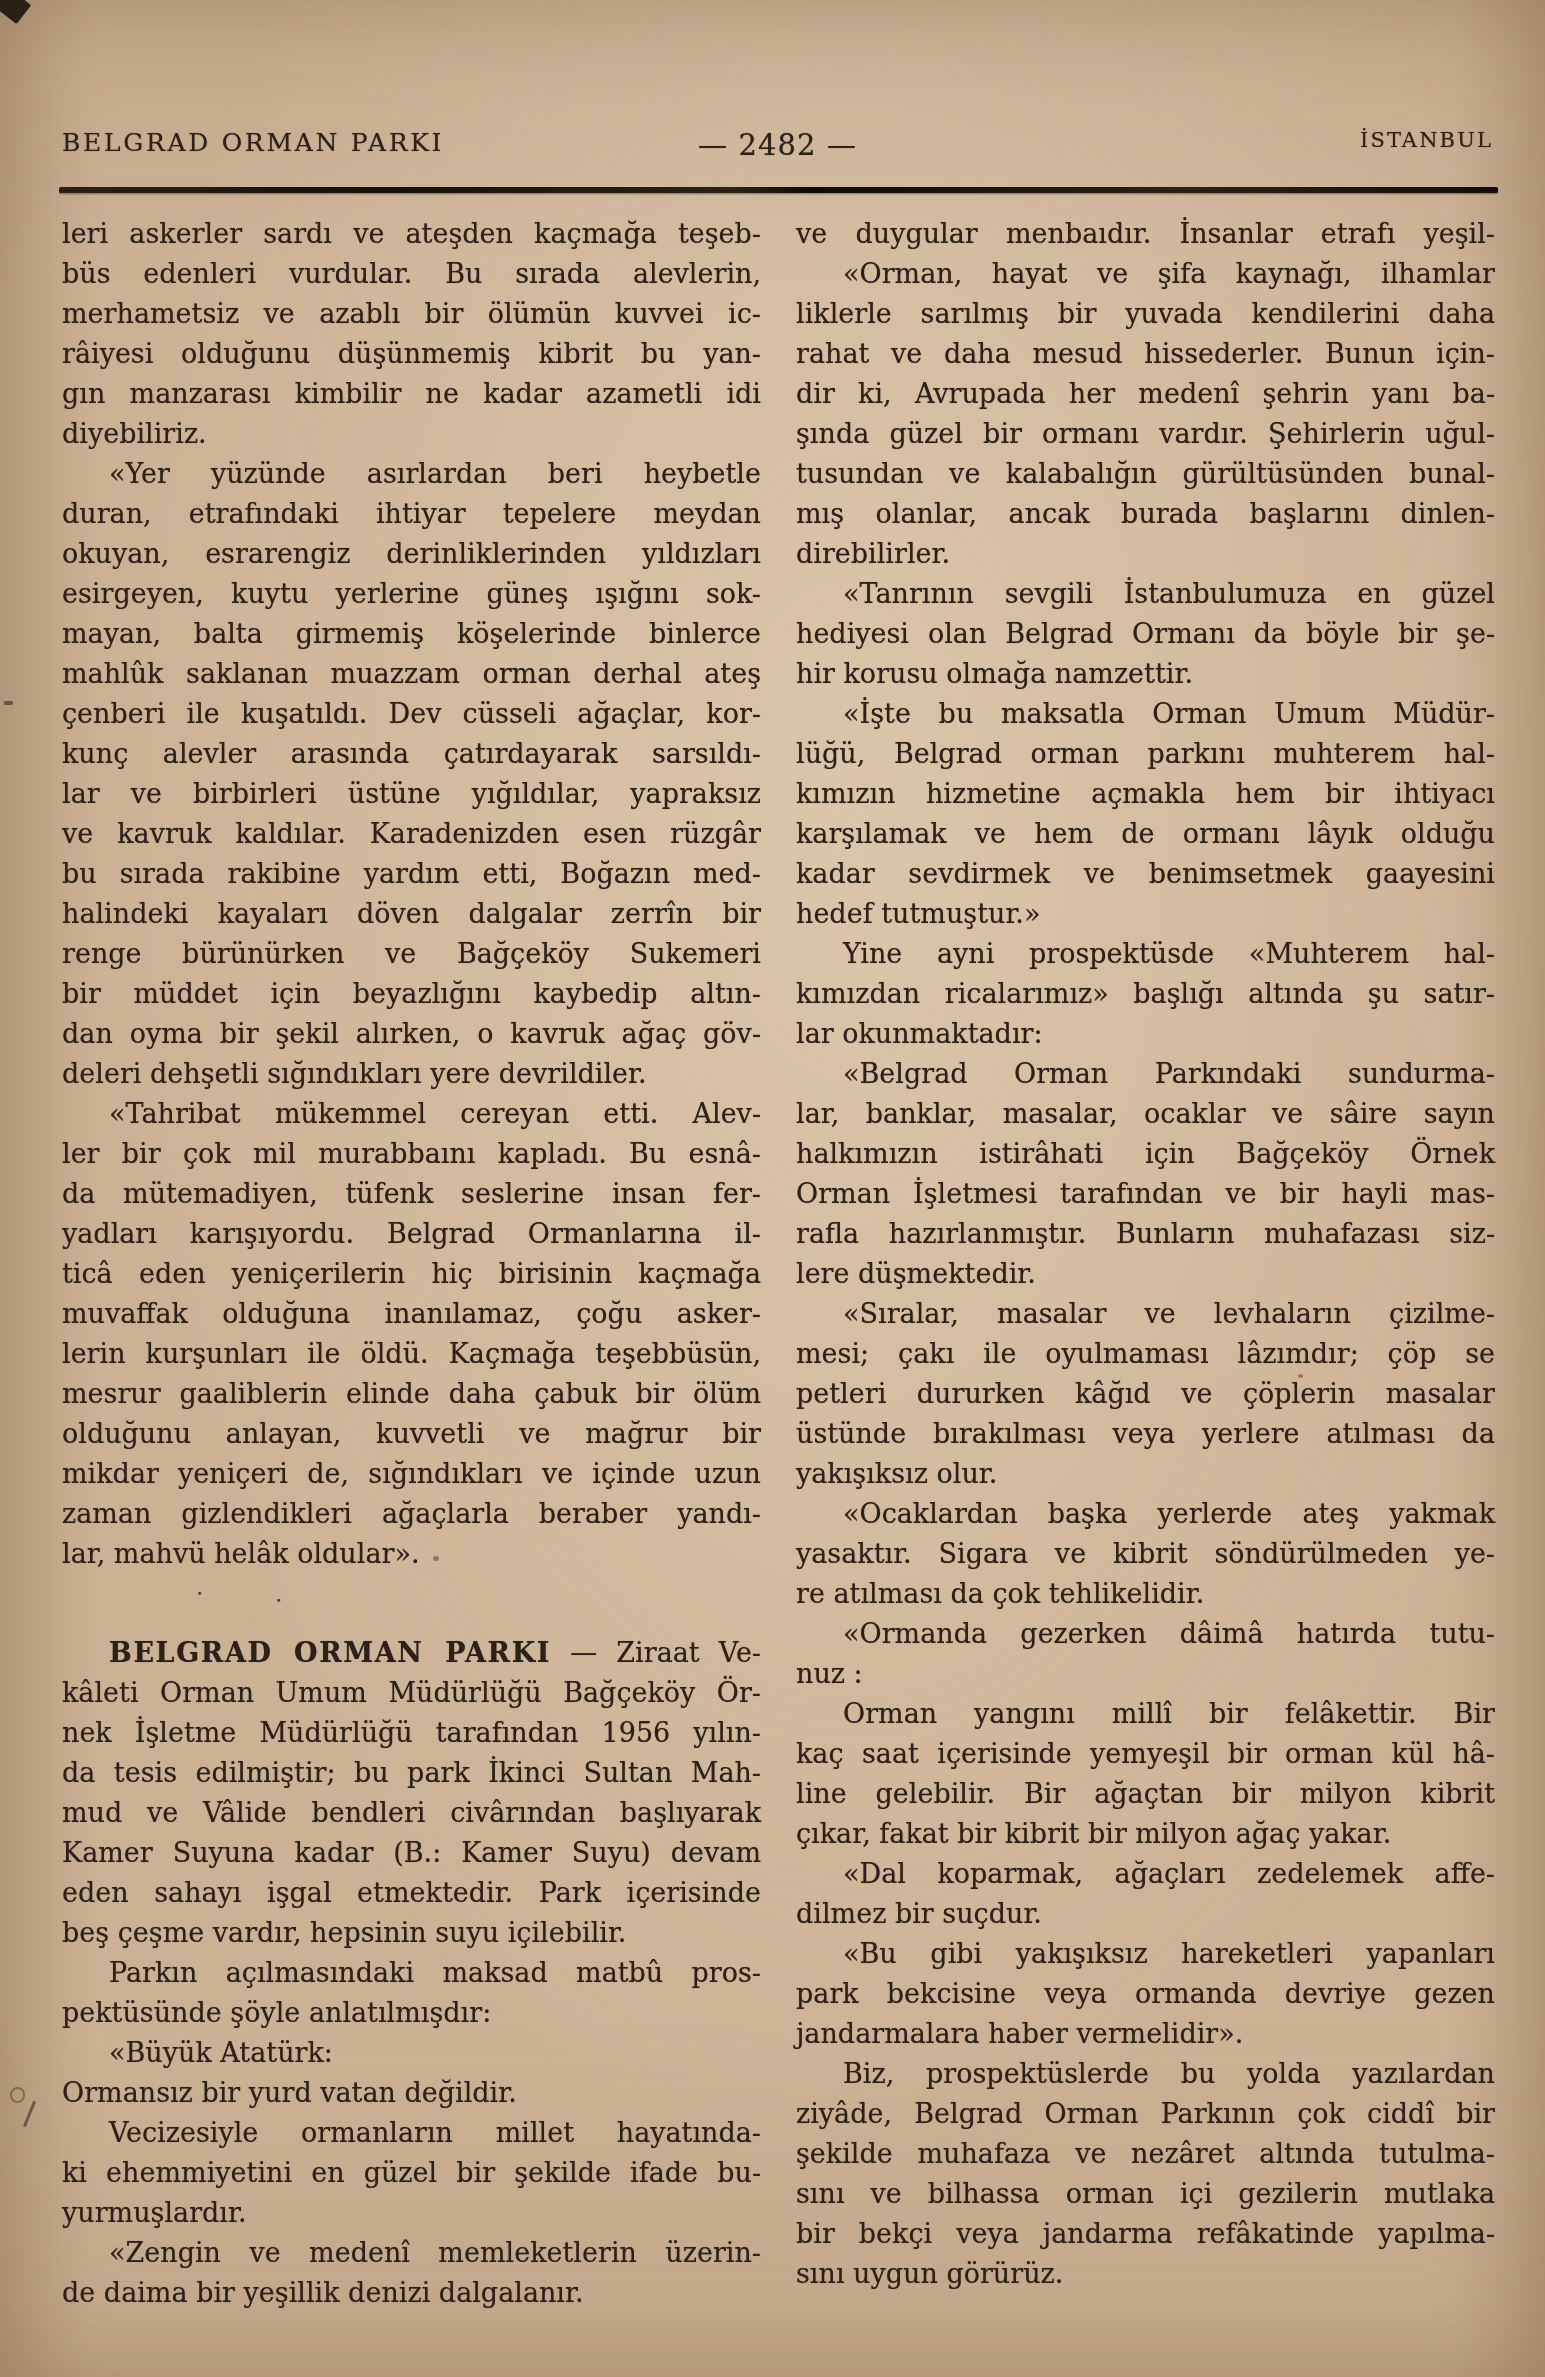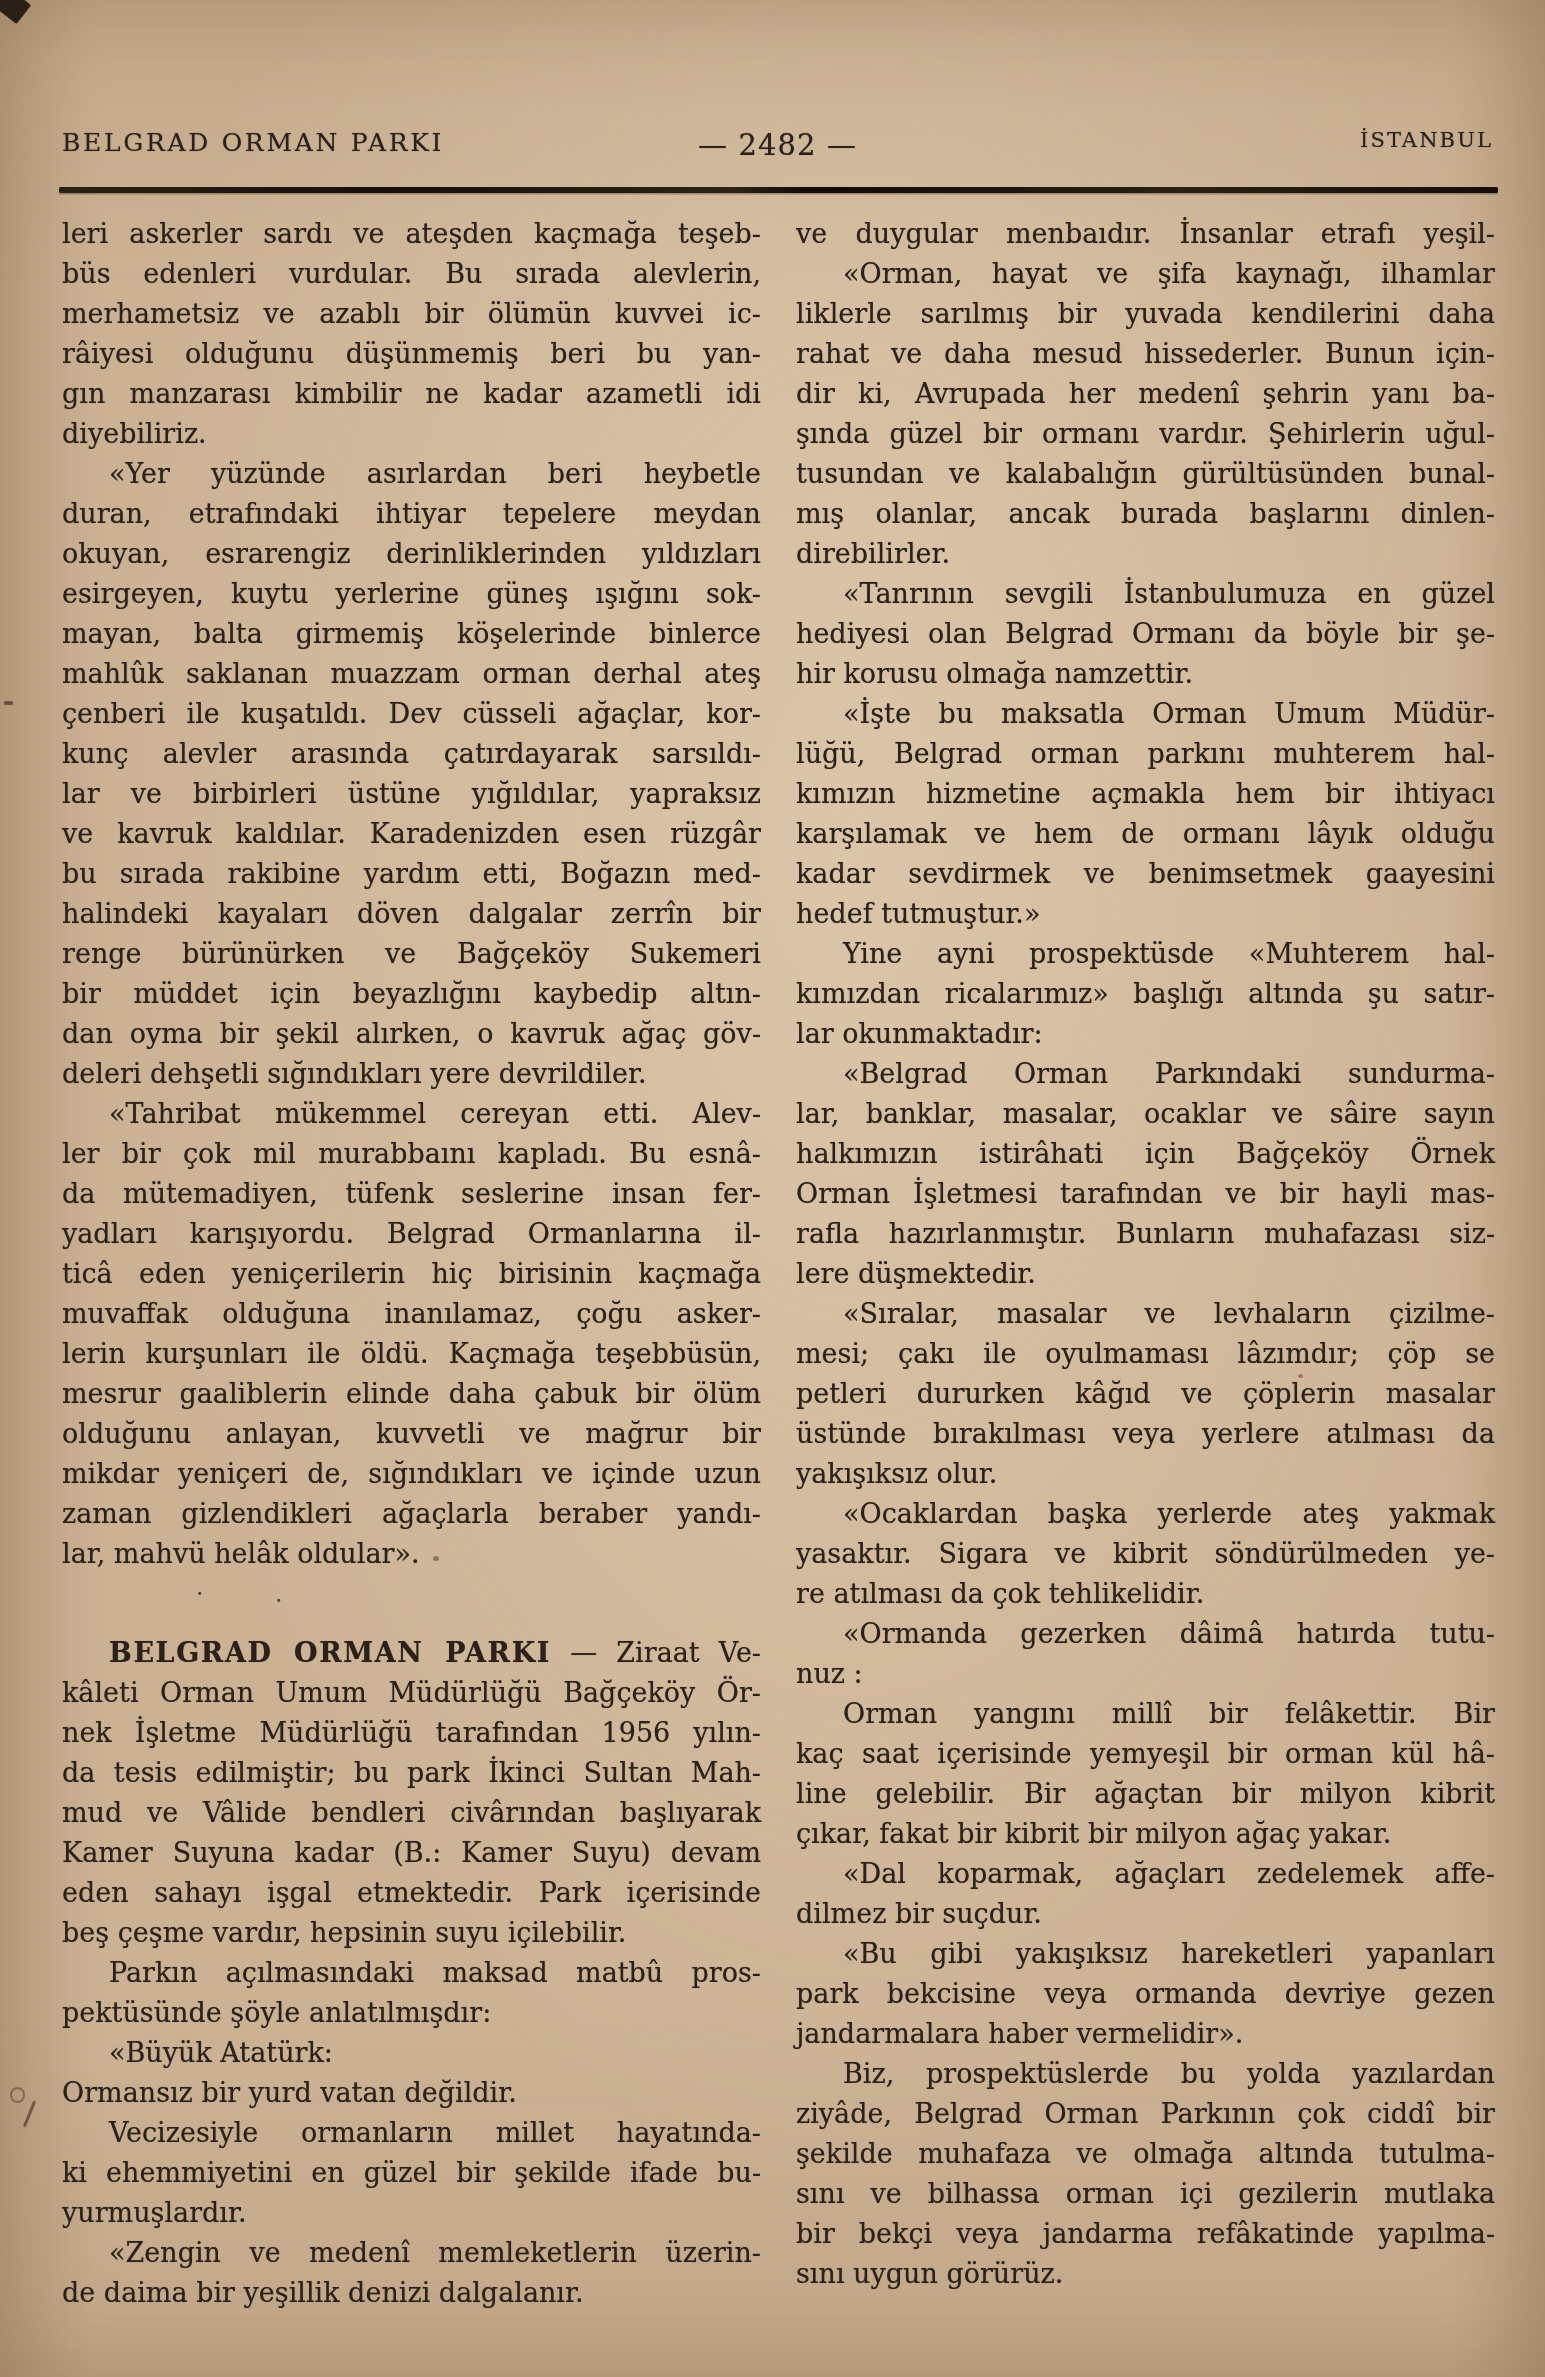--- a/index.html
+++ b/index.html
@@ -112,21 +112,21 @@
     <span class="h-right">İSTANBUL</span>
   </div>
 
   <div class="rule"></div>
 
   <div class="col col-left" id="col-left">
       <div class="para">
         <div class="ln">leri askerler sardı ve ateşden kaçmağa teşeb-</div>
         <div class="ln">büs edenleri vurdular. Bu sırada alevlerin,</div>
         <div class="ln">merhametsiz ve azablı bir ölümün kuvvei ic-</div>
-        <div class="ln">râiyesi olduğunu düşünmemiş beri bu yan-</div>
+        <div class="ln">râiyesi olduğunu düşünmemiş kibrit bu yan-</div>
         <div class="ln">gın manzarası kimbilir ne kadar azametli idi</div>
         <div class="ln last">diyebiliriz.</div>
       </div>
       <div class="para">
         <div class="ln first-indent">«Yer yüzünde asırlardan beri heybetle</div>
         <div class="ln">duran, etrafındaki ihtiyar tepelere meydan</div>
         <div class="ln">okuyan, esrarengiz derinliklerinden yıldızları</div>
         <div class="ln">esirgeyen, kuytu yerlerine güneş ışığını sok-</div>
         <div class="ln">mayan, balta girmemiş köşelerinde binlerce</div>
         <div class="ln">mahlûk saklanan muazzam orman derhal ateş</div>
@@ -251,21 +251,21 @@
         <div class="ln last">dilmez bir suçdur.</div>
       </div>
       <div class="para">
         <div class="ln first-indent">«Bu gibi yakışıksız hareketleri yapanları</div>
         <div class="ln">park bekcisine veya ormanda devriye gezen</div>
         <div class="ln last">jandarmalara haber vermelidir».</div>
       </div>
       <div class="para">
         <div class="ln first-indent">Biz, prospektüslerde bu yolda yazılardan</div>
         <div class="ln">ziyâde, Belgrad Orman Parkının çok ciddî bir</div>
-        <div class="ln">şekilde muhafaza ve olmağa altında tutulma-</div>
+        <div class="ln">şekilde muhafaza ve nezâret altında tutulma-</div>
         <div class="ln">sını ve bilhassa orman içi gezilerin mutlaka</div>
         <div class="ln">bir bekçi veya jandarma refâkatinde yapılma-</div>
         <div class="ln last">sını uygun görürüz.</div>
       </div>
     </div>
 
   <div class="artifact a-corner"></div>
   <div class="artifact a-dash"></div>
   <div class="artifact a-ring"></div>
   <div class="artifact a-stroke"></div>

